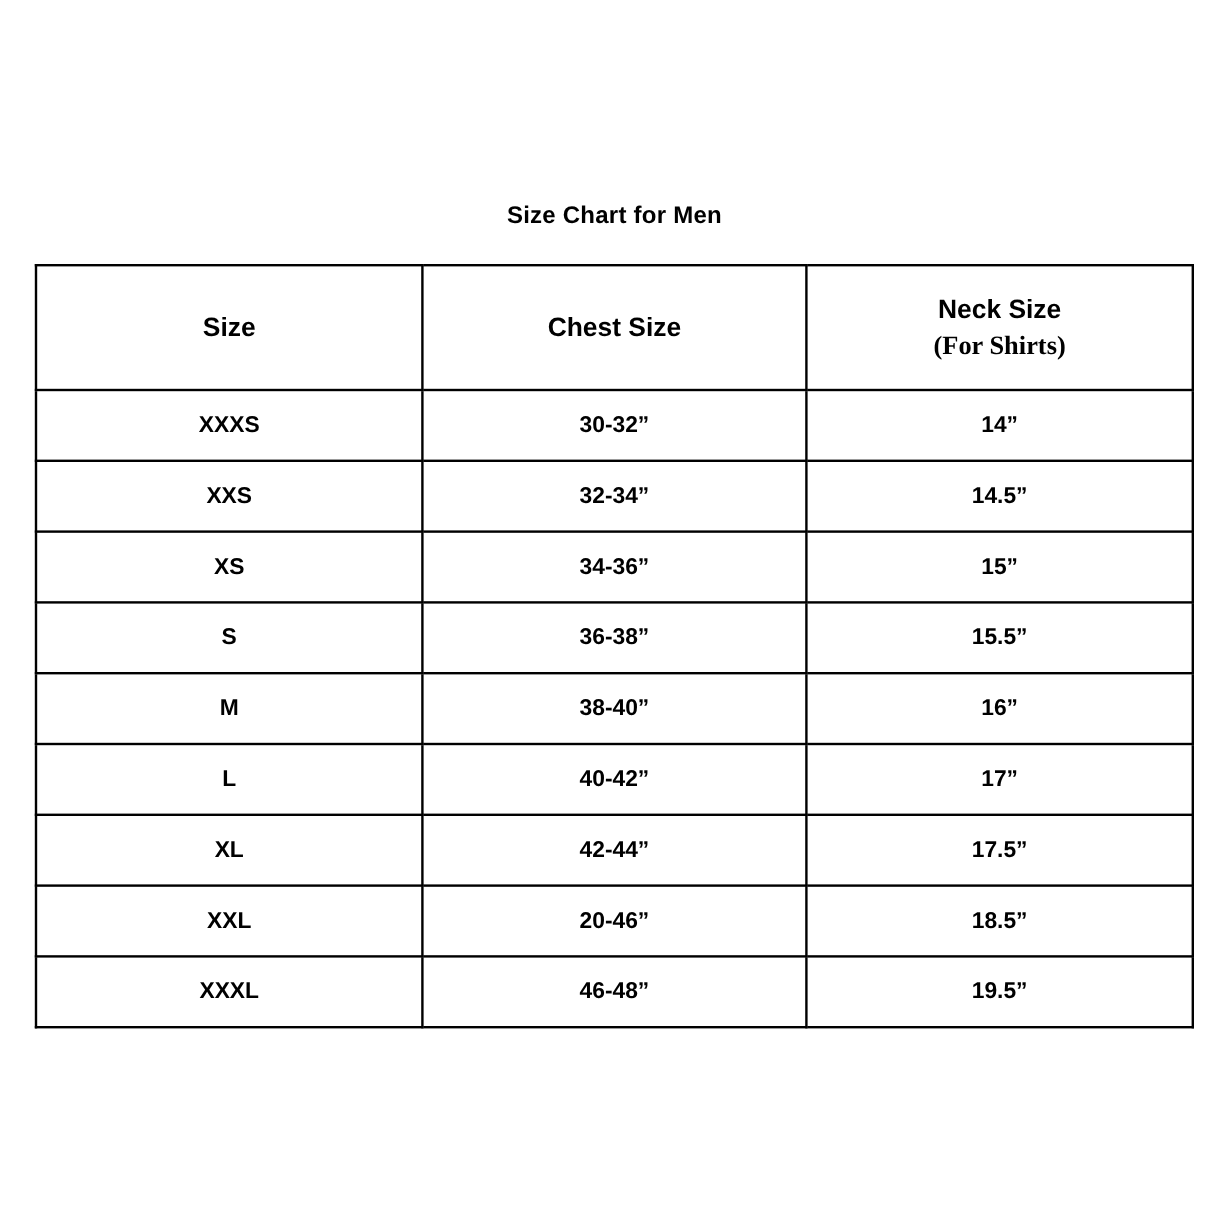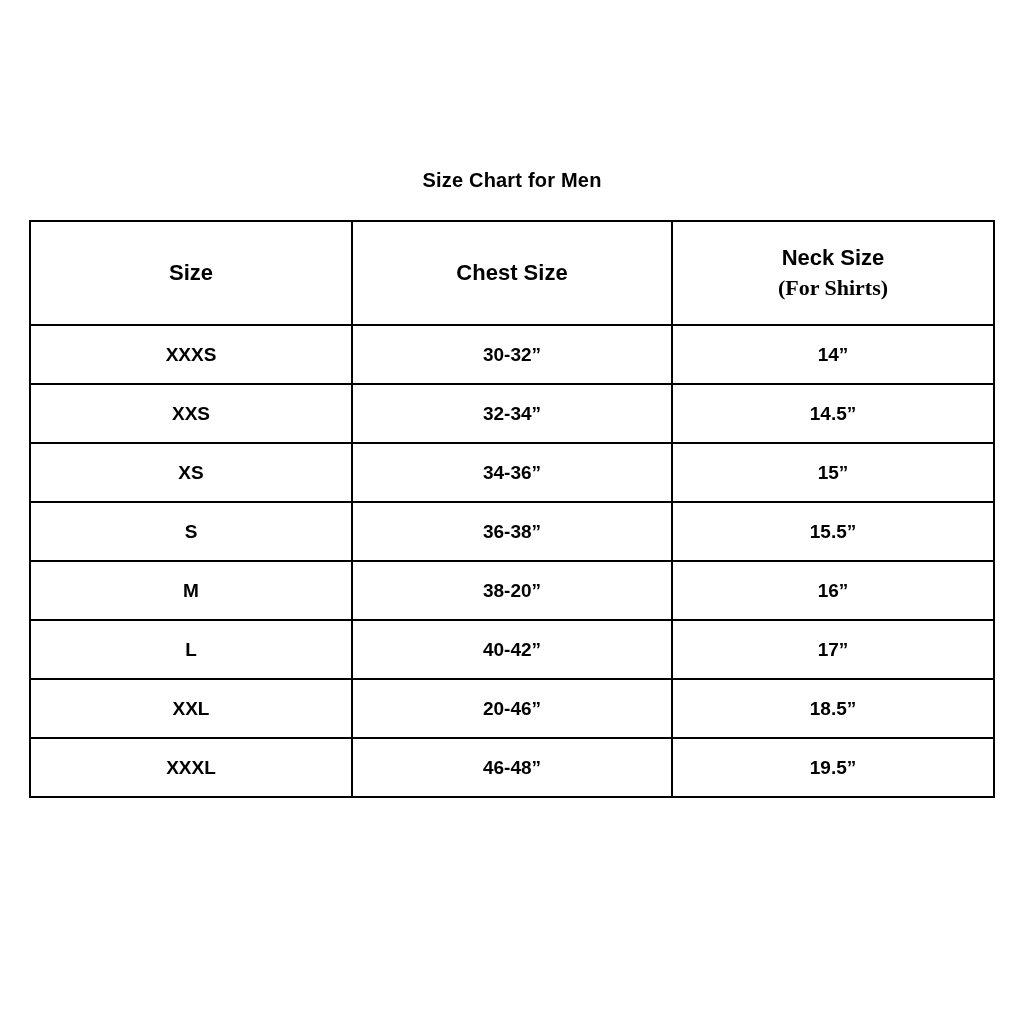--- a/index.html
+++ b/index.html
@@ -107,27 +107,32 @@
           <td>34-36”</td>
           <td>15”</td>
         </tr>
         <tr>
           <td>S</td>
           <td>36-38”</td>
           <td>15.5”</td>
         </tr>
         <tr>
           <td>M</td>
-          <td>38-20”</td>
+          <td>38-40”</td>
           <td>16”</td>
         </tr>
         <tr>
           <td>L</td>
           <td>40-42”</td>
           <td>17”</td>
+        </tr>
+        <tr>
+          <td>XL</td>
+          <td>42-44”</td>
+          <td>17.5”</td>
         </tr>
         <tr>
           <td>XXL</td>
           <td>20-46”</td>
           <td>18.5”</td>
         </tr>
         <tr>
           <td>XXXL</td>
           <td>46-48”</td>
           <td>19.5”</td>

